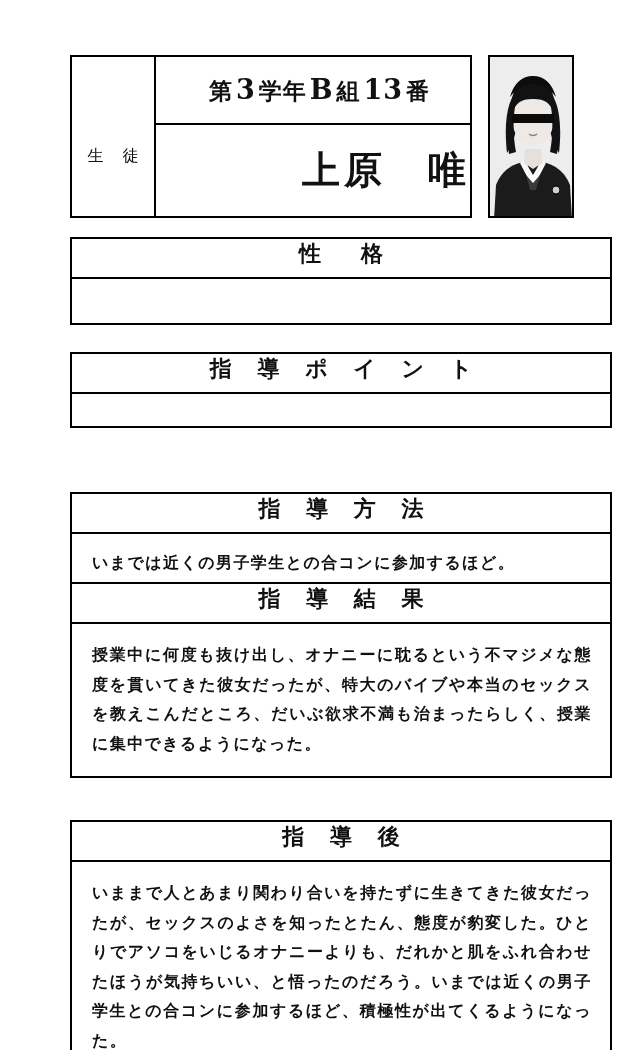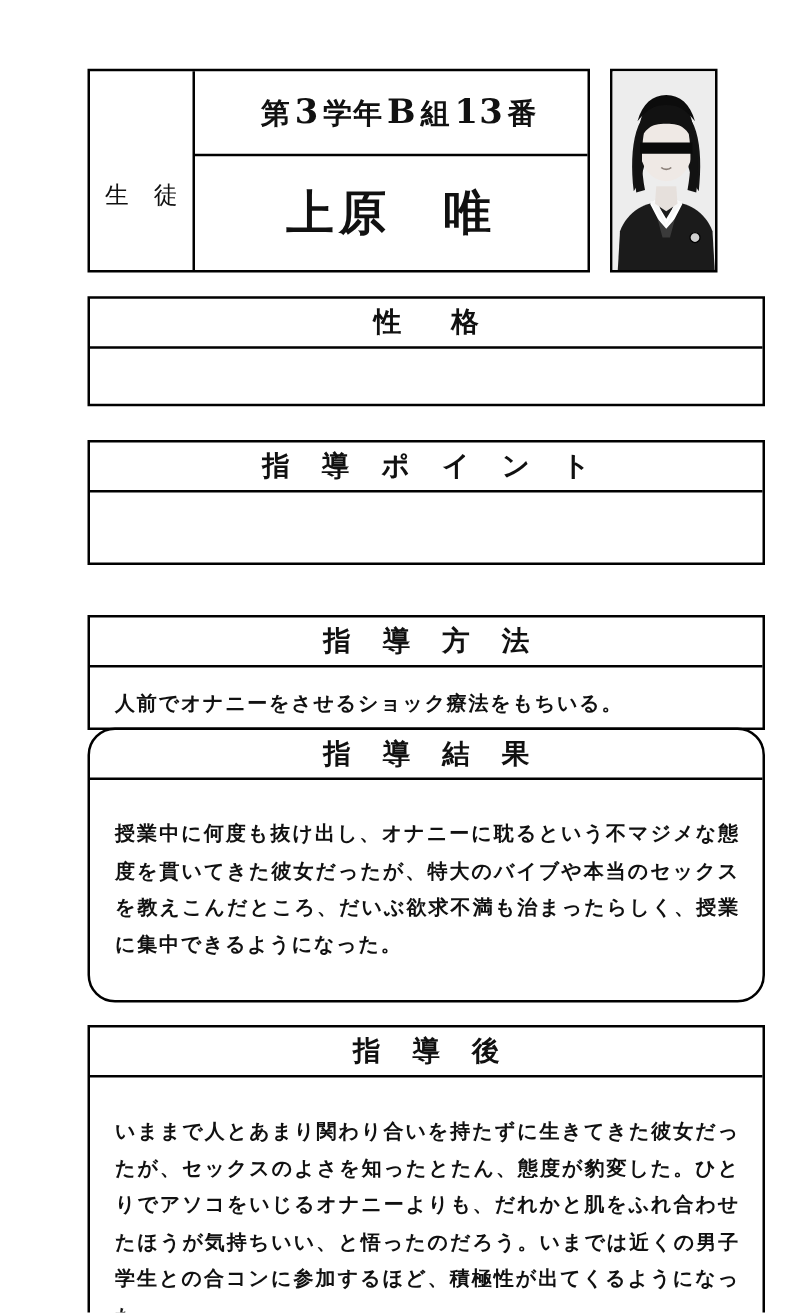--- a/index.html
+++ b/index.html
@@ -37,21 +37,21 @@
   }
   .header-left {
     width: 84px;
     border-right: 2px solid #000;
     display: flex;
     align-items: center;
     justify-content: center;
     box-sizing: border-box;
   }
   .header-left .label {
-    font-size: 19px;
+    font-size: 16px;
     letter-spacing: 7px;
     text-indent: 7px;
     font-weight: 500;
     margin-top: 39px;
   }
   .header-right {
     flex: 1;
     display: flex;
     flex-direction: column;
     box-sizing: border-box;
@@ -72,21 +72,21 @@
     white-space: nowrap;
   }
   .class-row .ctext .num {
     font-size: 27px;
     padding: 0 3px;
   }
   .name-row {
     flex: 1;
     display: flex;
     align-items: center;
-    justify-content: center;
+    justify-content: flex-end;
   }
   .name-row .ntext {
     font-size: 38px;
     font-weight: 700;
     letter-spacing: 4px;
     white-space: nowrap;
   }
 
   
   .portrait {
@@ -107,21 +107,21 @@
     left: 70px;
     width: 542px;
     border: 2px solid #000;
     box-sizing: border-box;
     background: #fff;
   }
   .section .sec-head {
     height: 40px;
     border-bottom: 2px solid #000;
     display: flex;
-    align-items: center;
+    align-items: flex-start;
     justify-content: center;
     box-sizing: border-box;
   }
   .section .sec-head .htext {
     font-size: 22px;
     font-weight: 700;
     letter-spacing: 9px;
     text-indent: 9px;
     white-space: nowrap;
   }
@@ -133,26 +133,26 @@
     margin: 0;
     font-size: 16px;
     line-height: 1.85;
     letter-spacing: 1.4px;
     text-align: justify;
     font-weight: 600;
   }
 
   
   #sec-seikaku   { top: 237px;  height: 88px; }
-  #sec-point     { top: 352px;  height: 100px; }
+  #sec-point     { top: 352px;  height: 76px; }
   #sec-houhou    { top: 492px;  height: 92px; }
-  #sec-kekka     { top: 582px;  height: 220px; border-radius: 22px; }
+  #sec-kekka     { top: 582px;  height: 196px; }
   #sec-go        { top: 820px;  height: 244px; }
 
-  #sec-kekka .sec-body, #sec-go .sec-body { padding-top: 28px; }
+  #sec-kekka .sec-body, #sec-go .sec-body { padding-top: 16px; }
 </style>
 </head>
 <body>
 
 <div class="page">
 
   <div class="header-block">
     <div class="header-left">
       <span class="label">生 徒</span>
     </div>
@@ -211,21 +211,21 @@
     <div class="sec-head">
       <span class="htext">指 導 ポ イ ン ト</span>
     </div>
   </div>
 
   <div class="section" id="sec-houhou">
     <div class="sec-head">
       <span class="htext">指 導 方 法</span>
     </div>
     <div class="sec-body">
-      <p>人前でオナニーをさせるショック療法をもちいる。</p>
+      <p>いまでは近くの男子学生との合コンに参加するほど。</p>
     </div>
   </div>
 
   <div class="section" id="sec-kekka">
     <div class="sec-head">
       <span class="htext">指 導 結 果</span>
     </div>
     <div class="sec-body">
       <p>授業中に何度も抜け出し、オナニーに耽るという不マジメな態度を貫いてきた彼女だったが、特大のバイブや本当のセックスを教えこんだところ、だいぶ欲求不満も治まったらしく、授業に集中できるようになった。</p>
     </div>

